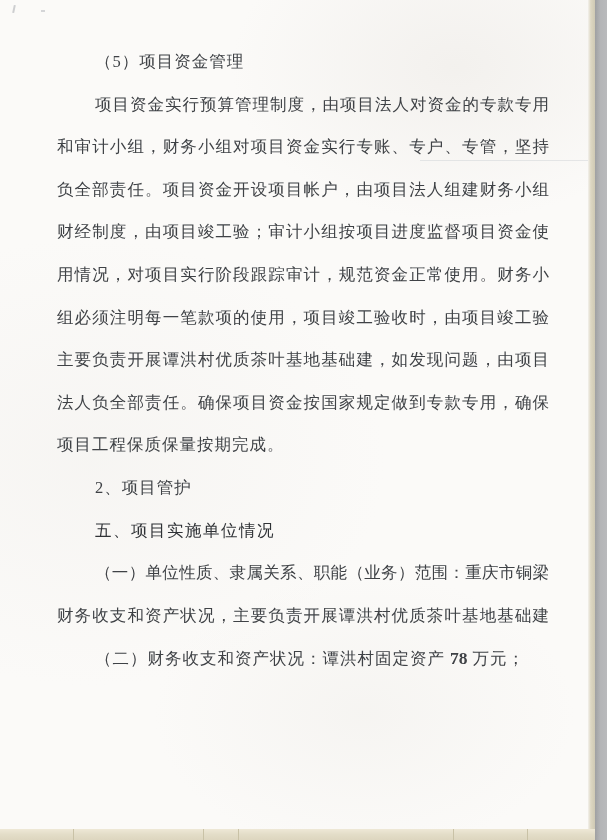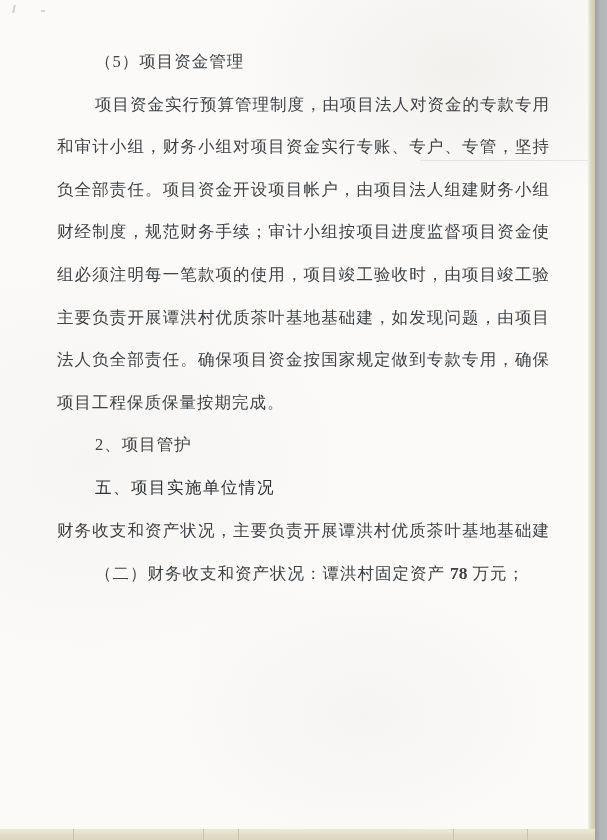--- a/index.html
+++ b/index.html
@@ -120,27 +120,29 @@
 
   <div class="speck-1"></div>
   <div class="speck-2"></div>
   <div class="faint-scanline"></div>
 
   <div class="textblock">
     <div class="line indent">（5）项目资金管理</div>
     <div class="line indent j">项目资金实行预算管理制度，由项目法人对资金的专款专用</div>
     <div class="line j">和审计小组，财务小组对项目资金实行专账、专户、专管，坚持</div>
     <div class="line j">负全部责任。项目资金开设项目帐户，由项目法人组建财务小组</div>
-    <div class="line j">财经制度，规范财务手续；审计小组按项目进度监督项目资金使</div>
+    <div class="line j">财经制度，由项目竣工验；审计小组按项目进度监督项目资金使</div>
+    <div class="line j">用情况，对项目实行阶段跟踪审计，规范资金正常使用。财务小</div>
     <div class="line j">组必须注明每一笔款项的使用，项目竣工验收时，由项目竣工验</div>
     <div class="line j">主要负责开展谭洪村优质茶叶基地基础建，如发现问题，由项目</div>
     <div class="line j">法人负全部责任。确保项目资金按国家规定做到专款专用，确保</div>
     <div class="line">项目工程保质保量按期完成。</div>
     <div class="line indent">2、项目管护</div>
     <div class="line indent bold-heading">五、项目实施单位情况</div>
+    <div class="line indent j">（一）单位性质、隶属关系、职能（业务）范围：重庆市铜梁</div>
     <div class="line j">财务收支和资产状况，主要负责开展谭洪村优质茶叶基地基础建</div>
     <div class="line indent"><span>（二）财务收支和资产状况：谭洪村固定资产</span><span class="num">78</span><span>万元；</span></div>
   </div>
 
   <div class="paper-edge-line"></div>
   <div class="scanner-band"></div>
 
   <div class="bottom-strip">
     <div class="strip-tick" style="left:73px"></div>
     <div class="strip-tick" style="left:203px"></div>

